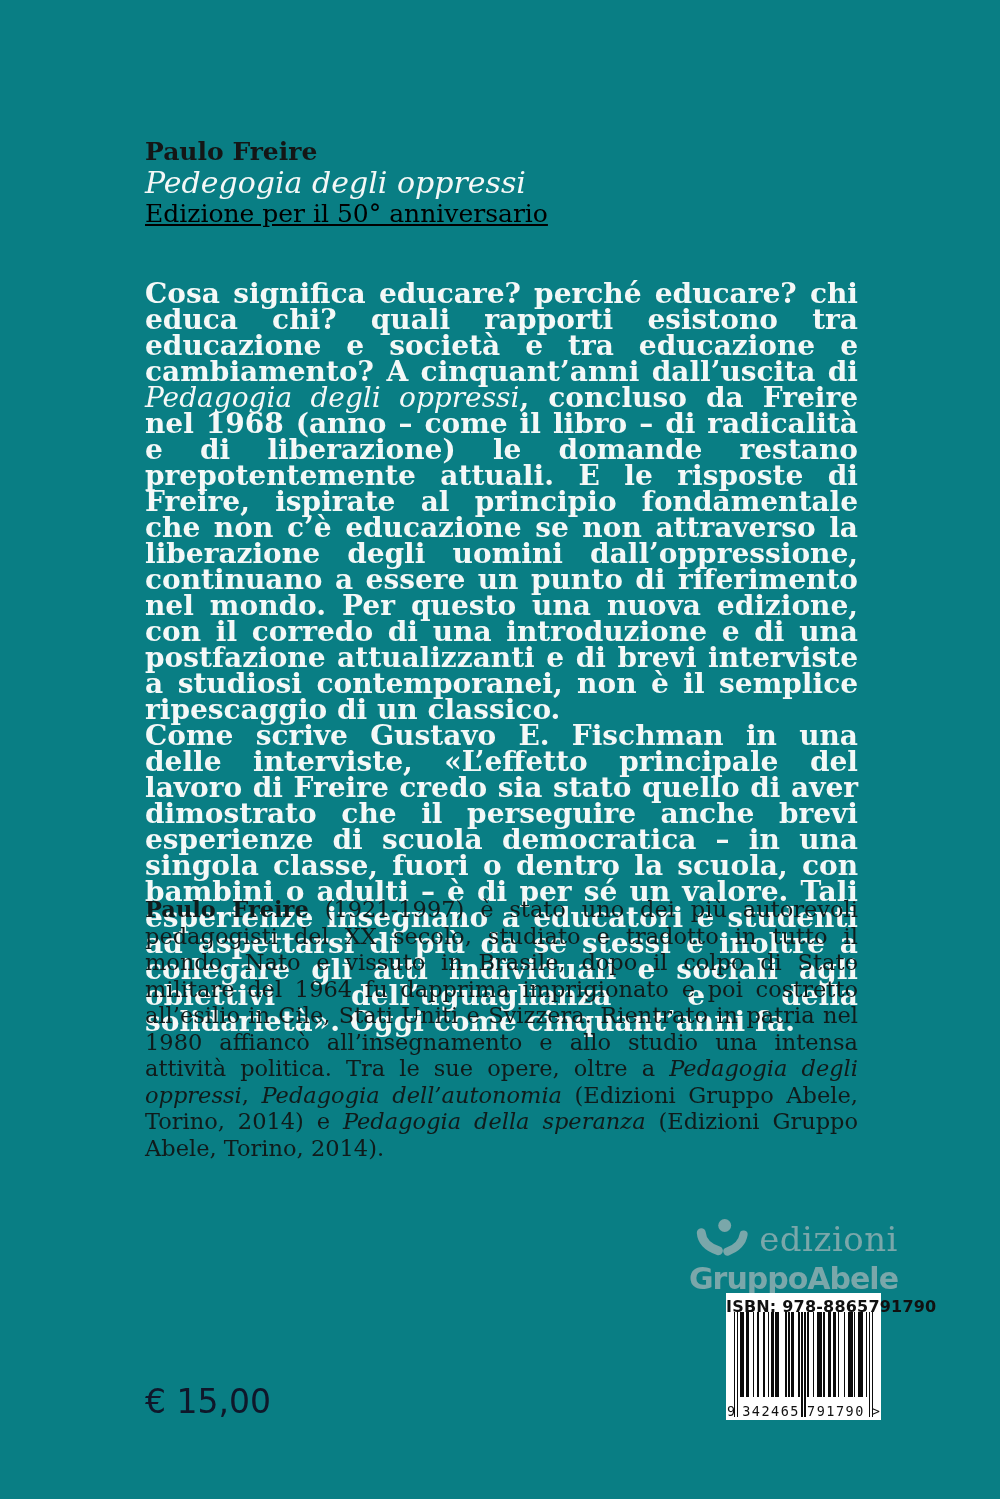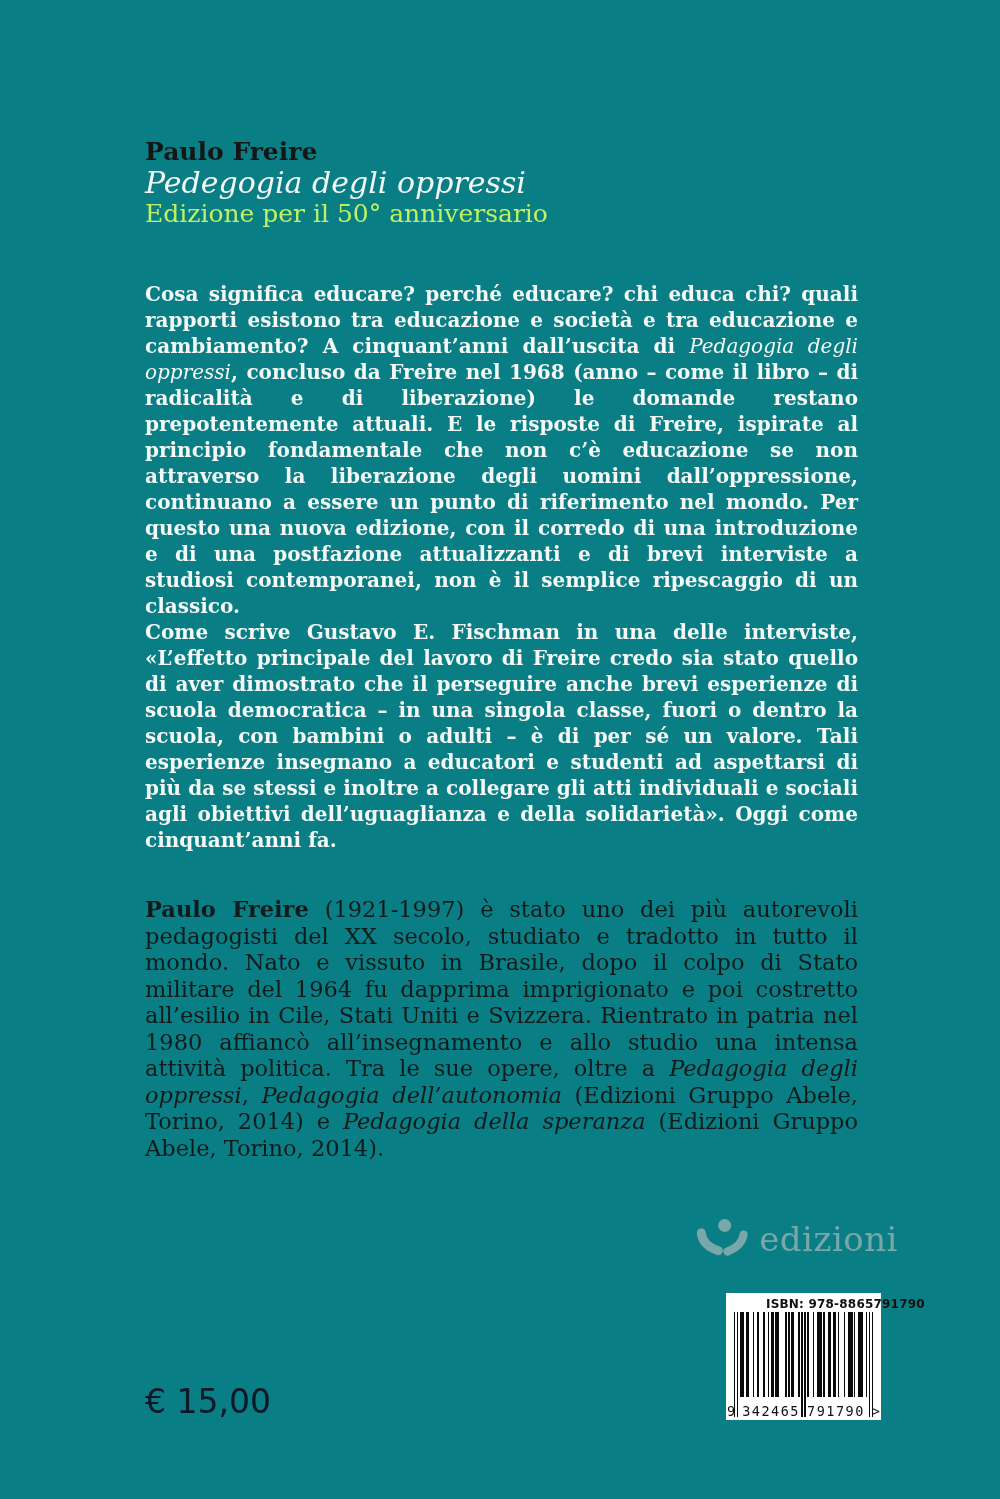--- a/index.html
+++ b/index.html
@@ -12,27 +12,27 @@
   }
   
   .head{position:absolute;left:145px;top:136px;width:720px;}
   .author{
     font-size:25px;font-weight:bold;color:#141616;line-height:31px;
   }
   .title{
     font-size:30px;font-style:italic;color:#f4f8f7;line-height:31px;
   }
   .edition{
-    font-size:25px;color:#bef264;line-height:31px;
+    font-size:25px;color:#000000;line-height:31px;text-decoration:underline;
   }
   
   .blurb{
     position:absolute;left:145px;top:281px;width:713px;
     color:#f4f8f7;
-    font-size:20px;line-height:26px;
+    font-size:28px;line-height:26px;
     text-align:justify;
   }
   .blurb p{margin:0;padding:0;}
   
   .bio{
     position:absolute;left:145px;top:896px;width:713px;
     color:#101b1b;
     font-size:22.5px;line-height:26.5px;
     text-align:justify;
   }
@@ -60,23 +60,22 @@
   }
   
   .barcode-box{
     position:absolute;left:726px;top:1293px;width:155px;height:127px;
     background:#ffffff;
   }
   .isbn-label{
     position:absolute;top:4px;left:0;right:0;
     text-align:center;
     font-family:"DejaVu Sans", sans-serif;
-    font-weight:bold;font-size:12px;letter-spacing:0.2px;color:#111;
+    font-weight:bold;font-size:16px;letter-spacing:0.2px;color:#111;
     white-space:nowrap;
-    padding-left:40px;
   }
   .bars{
     position:absolute;left:8px;right:8px;top:19px;bottom:3px;
     width:139px;height:105px;
   }
   .bars rect{fill:#0b0b0b;}
   .barcode-digits{
     position:absolute;left:1px;right:1px;bottom:1px;height:18px;
     display:flex;justify-content:space-between;align-items:flex-end;
     font-family:"DejaVu Sans Mono", monospace;
@@ -112,20 +111,21 @@
 
   <div class="publisher">
     <div class="pub-line1">
       <svg class="pub-icon" viewBox="0 0 60 48" xmlns="http://www.w3.org/2000/svg">
         <circle cx="33" cy="9" r="7.2" fill="#7aa7aa"></circle>
         <path d="M7 17 Q8 31 26 37" fill="none" stroke="#7aa7aa" stroke-width="10" stroke-linecap="round"></path>
         <path d="M54 19 Q52 32 36 38" fill="none" stroke="#7aa7aa" stroke-width="9" stroke-linecap="round"></path>
       </svg>
       <span class="pub-edizioni">edizioni</span>
     </div>
+    <div class="pub-gruppo">GruppoAbele</div>
   </div>
 
   <div class="barcode-box">
     <div class="isbn-label">ISBN: 978-8865791790</div>
     <svg class="bars" viewBox="0 0 95 100" preserveAspectRatio="none" shape-rendering="crispEdges" xmlns="http://www.w3.org/2000/svg">
         <rect x="0" y="0" width="1" height="100"></rect>
         <rect x="2" y="0" width="1" height="100"></rect>
         <rect x="4" y="0" width="1" height="81"></rect>
         <rect x="5" y="0" width="1" height="81"></rect>
         <rect x="6" y="0" width="1" height="81"></rect>

